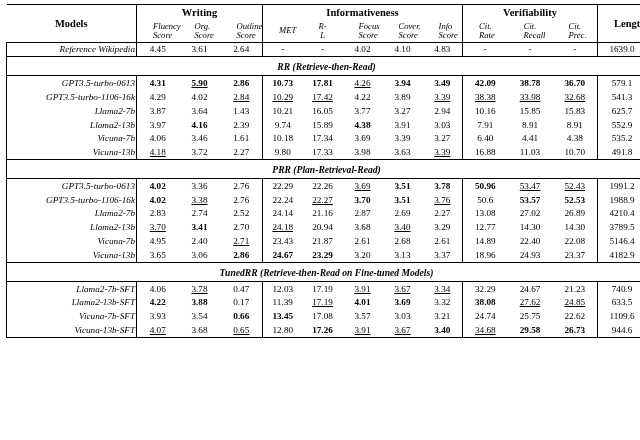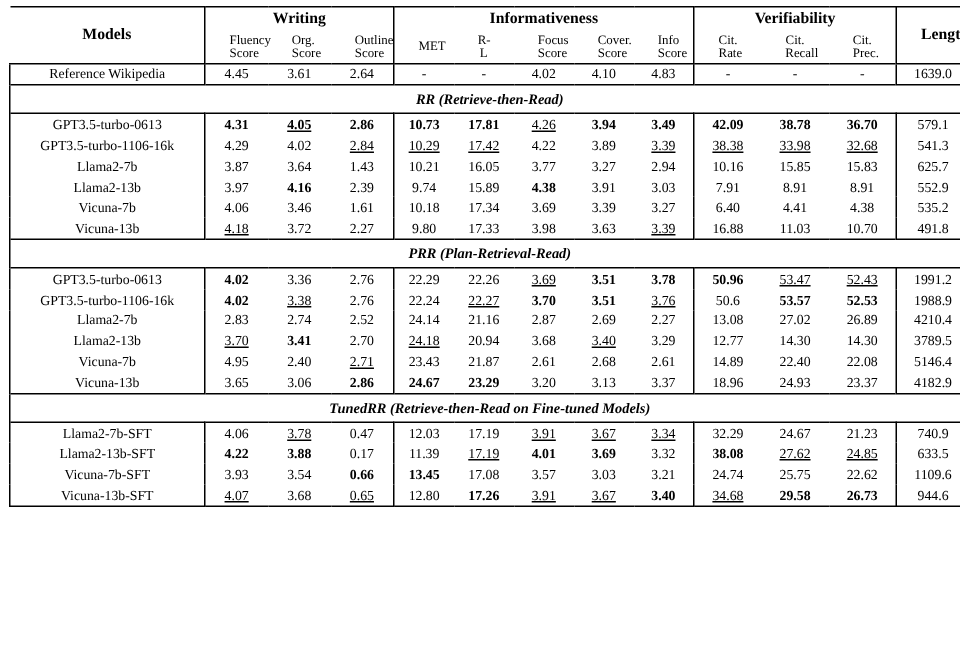--- a/index.html
+++ b/index.html
@@ -2,24 +2,24 @@
 <html><head>
 <meta charset="utf-8">
 <style>
   html,body{margin:0;padding:0;background:#fff;}
   body{font-family:"Liberation Serif", serif; width:640px; height:440px; overflow:hidden;}
   .wrap{padding:4px 6px 0 6px;}
   table{border-collapse:collapse; width:628px; table-layout:fixed; font-size:9.2px;}
   td,th{padding:0; text-align:center; vertical-align:middle;}
   .hrow td{padding:2px 16px;}
   .grp{font-weight:bold; font-size:10.5px; padding-bottom:1px;}
-  .sub{font-size:8.6px; line-height:1.02; padding-bottom:3px;}
+  .sub{font-style:italic; font-size:8.6px; line-height:1.02; padding-bottom:3px;}
   .modelhead{font-weight:bold; font-size:10.5px;}
   .lenhead{font-weight:bold; font-size:10.5px;}
-  .name{text-align:center; padding-left:4px; font-size:9.2px;}
+  .name{text-align:right; padding-left:4px; font-size:9.2px;font-style:italic;}
   .sectionrow td{font-style:italic; font-weight:bold; text-align:center; font-size:9.6px; padding:4px 0 3px 0;}
   .datarow td{padding:1.9px 1px;}
   .b{font-weight:bold;}
   .u{text-decoration:underline;}
   .bu{font-weight:bold; text-decoration:underline;}
   .tb{border-top:1.1px solid #000;}
   .bb{border-bottom:1.1px solid #000;}
   .vr{border-right:1px solid #000;}
   .hline{border-top:0.8px solid #000;}
   .thickline{border-top:1.1px solid #000;}
@@ -86,21 +86,21 @@
           <td class="">-</td>
           <td class="vr">-</td>
           <td class="" style="border-right: 1.1px solid rgb(0, 0, 0);">1639.0</td>
         </tr>
         <tr class="sectionrow">
           <td colspan="13" class="thickline" style="border-left: 1.1px solid rgb(0, 0, 0); border-right: 1.1px solid rgb(0, 0, 0);">RR (Retrieve-then-Read)</td>
         </tr>
         <tr class="datarow">
           <td class="name vr hline" style="border-left: 1.1px solid rgb(0, 0, 0);">GPT3.5-turbo-0613</td>
           <td class="b hline">4.31</td>
-          <td class="bu hline">4.05</td>
+          <td class="bu hline">5.90</td>
           <td class="b vr hline">2.86</td>
           <td class="b hline">10.73</td>
           <td class="b hline">17.81</td>
           <td class="u hline">4.26</td>
           <td class="b hline">3.94</td>
           <td class="b vr hline">3.49</td>
           <td class="b hline">42.09</td>
           <td class="b hline">38.78</td>
           <td class="b vr hline">36.70</td>
           <td class="hline" style="border-right: 1.1px solid rgb(0, 0, 0);">579.1</td>

